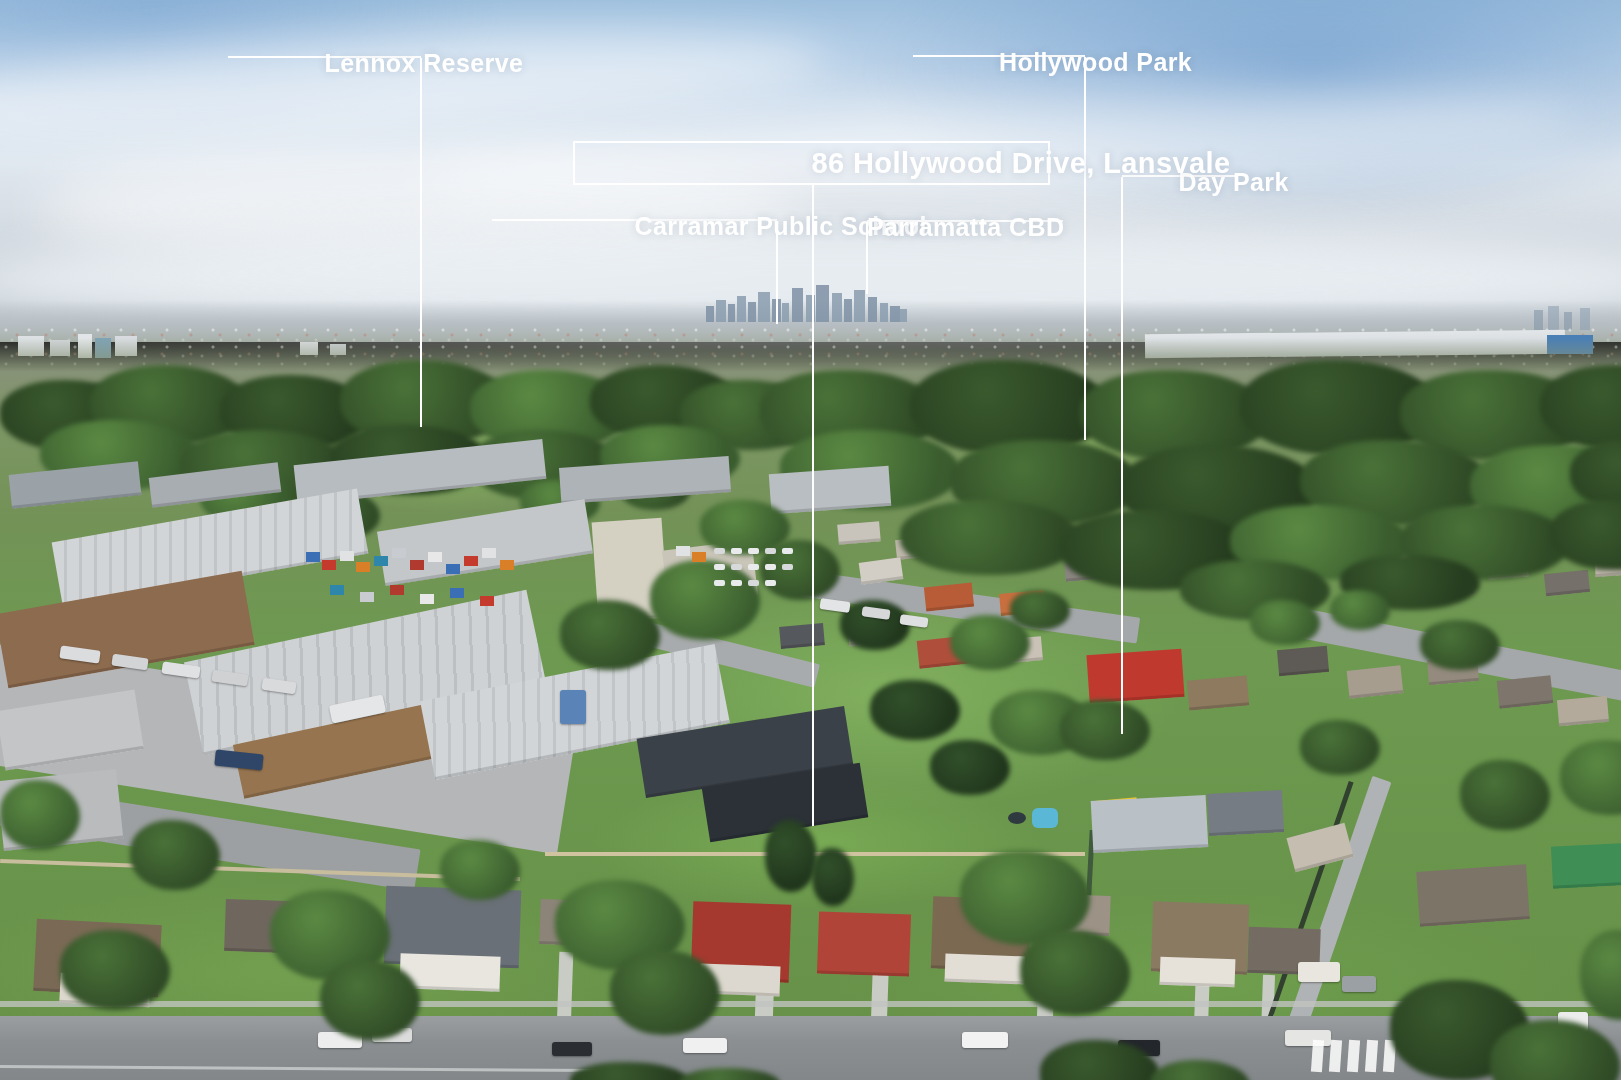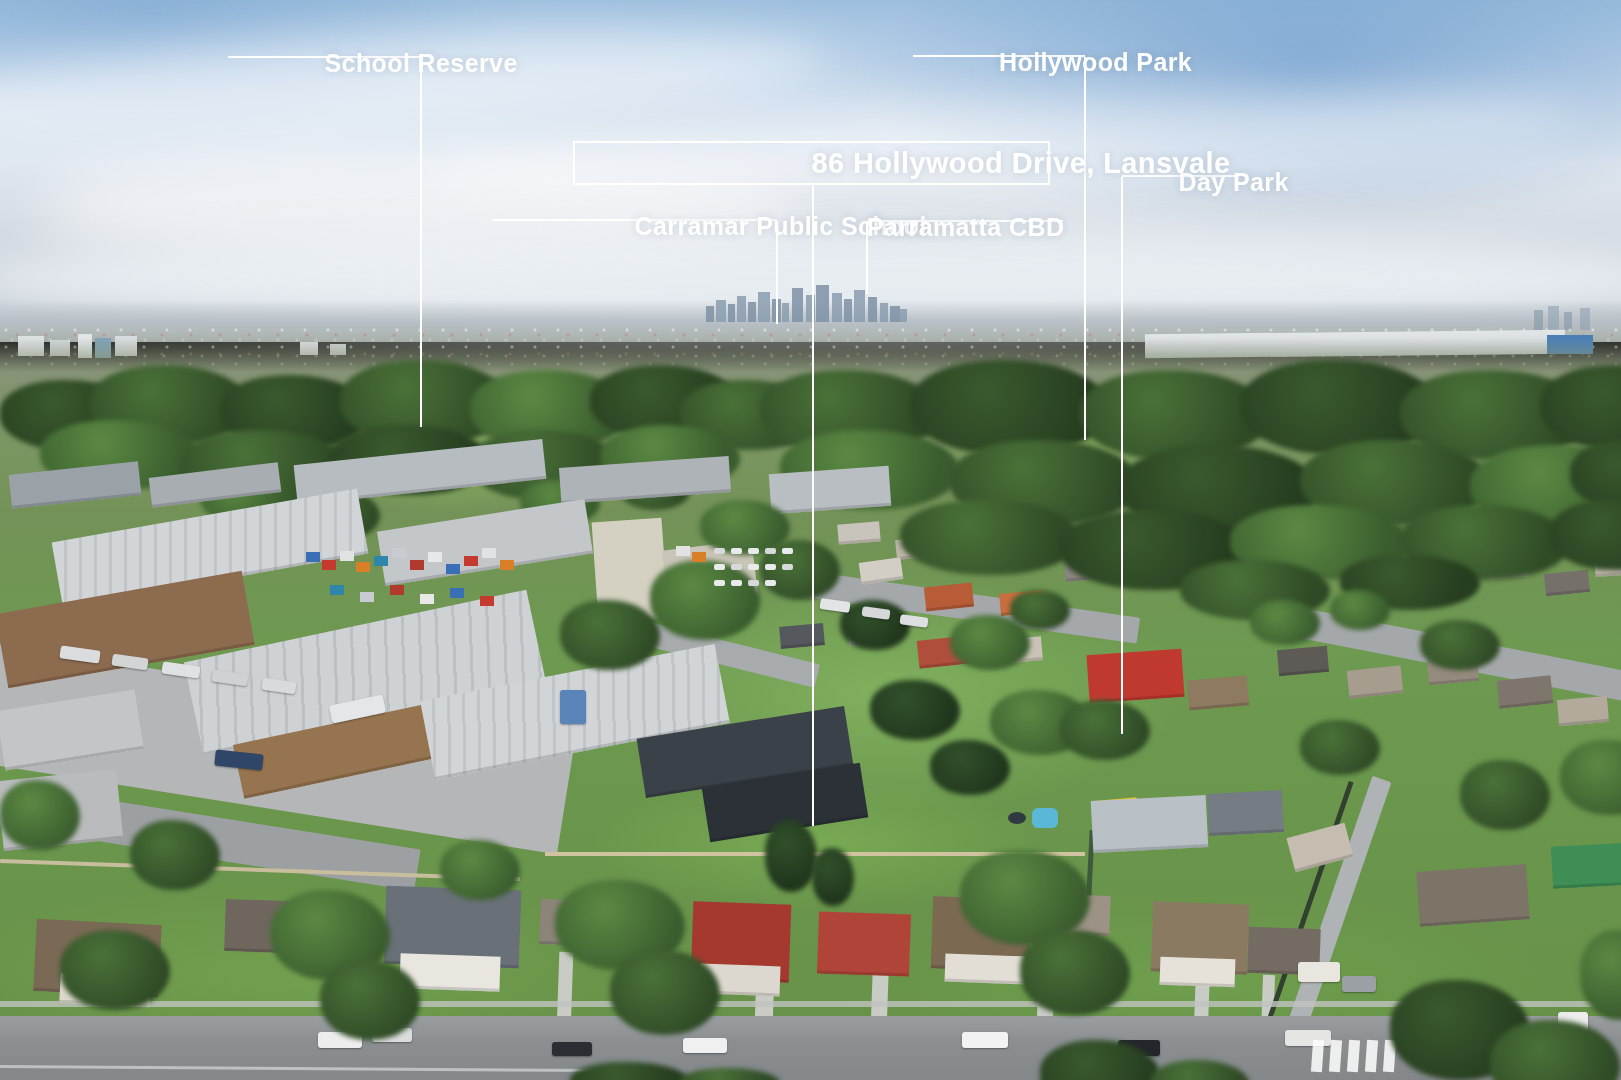--- a/index.html
+++ b/index.html
@@ -355,21 +355,21 @@
       <div style="position: absolute; left: 1348px; top: 1040px; width: 11px; height: 32px; background: rgba(255, 255, 255, 0.85); transform: rotate(4deg); z-index: 7;"></div>
       <div style="position: absolute; left: 1366px; top: 1040px; width: 11px; height: 32px; background: rgba(255, 255, 255, 0.85); transform: rotate(4deg); z-index: 7;"></div>
       <div style="position: absolute; left: 1384px; top: 1040px; width: 11px; height: 32px; background: rgba(255, 255, 255, 0.85); transform: rotate(4deg); z-index: 7;"></div>
     </div>
 
   <div class="footpath"></div>
   <div class="road-main"></div>
   <div class="edgeline"></div>
 
   <div class="callout" id="c-lennox">
-    <span>School Reserve</span>
+    <span>Lennox Reserve</span>
     <div class="drop at-right" style="height:369px;"></div>
   </div>
 
   <div class="callout" id="c-lansvale">
     <span>Hollywood Park</span>
     <div class="drop at-right" style="height:383px;"></div>
   </div>
 
   <div class="callout" id="c-carramar">
     <span>Carramar Public School</span>

